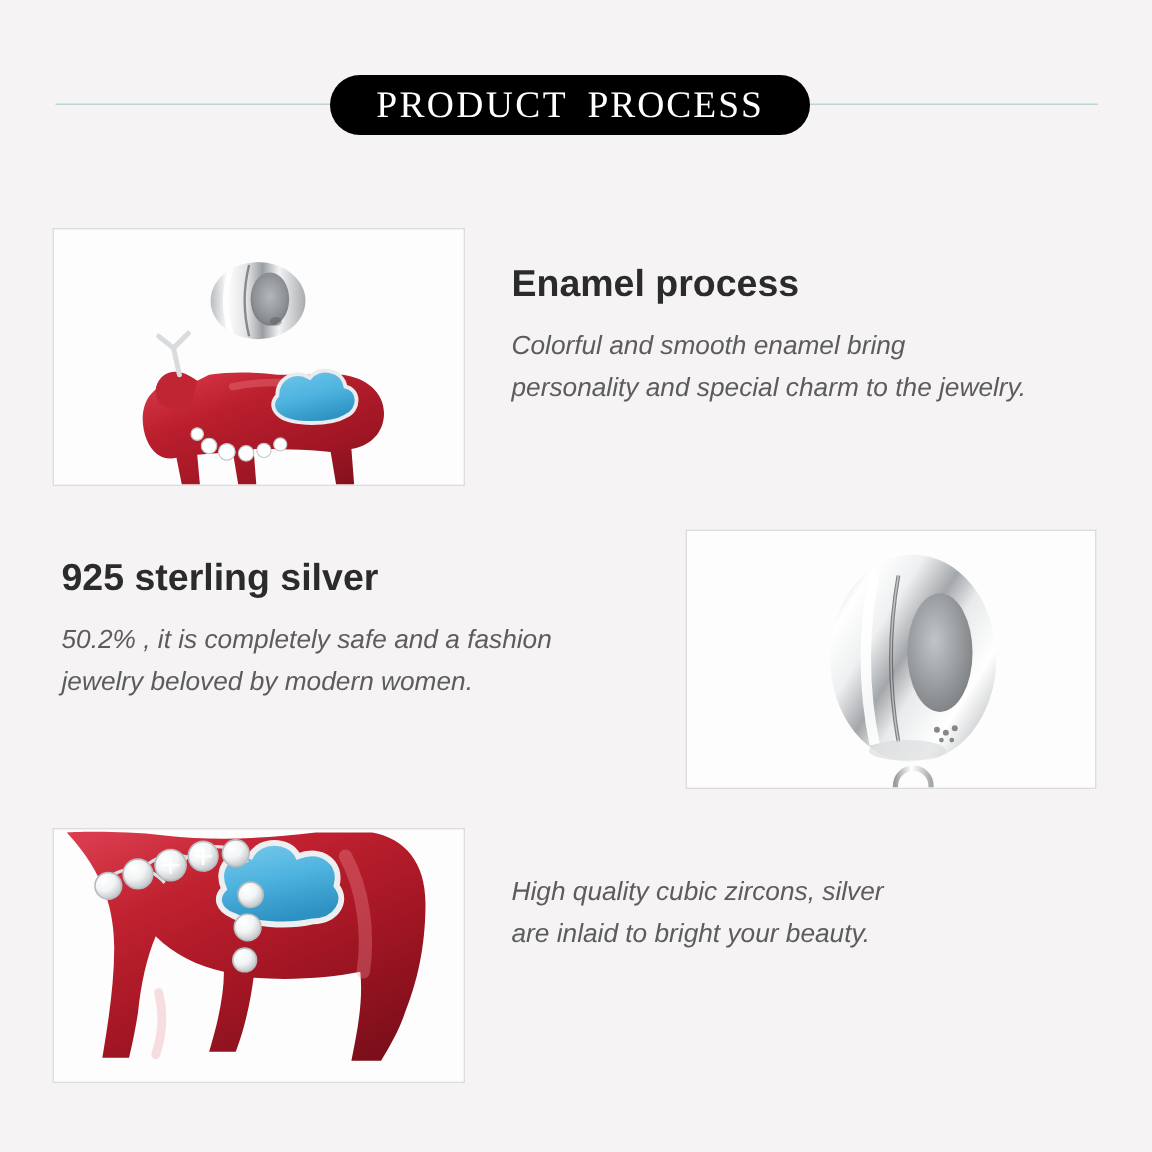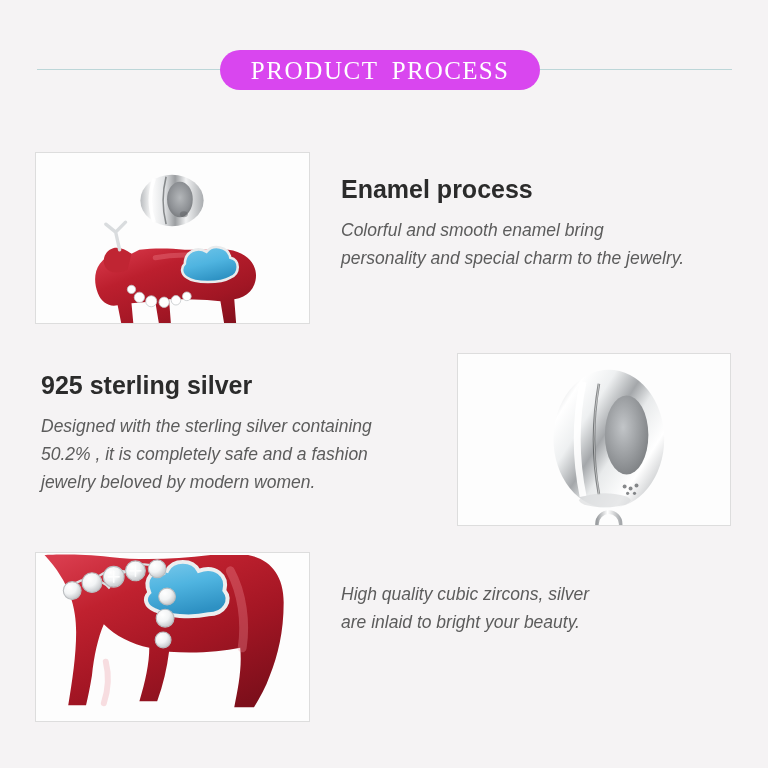--- a/index.html
+++ b/index.html
@@ -33,21 +33,21 @@
   .rule.left  { left: 37px;  width: 188px; }
   .rule.right { left: 540px; width: 192px; }
 
   .badge {
     position: absolute;
     left: 220px;
     top: 0;
     width: 320px;
     height: 40px;
     border-radius: 20px;
-    background: #d946ef;
+    background: #000000;
     display: flex;
     align-items: center;
     justify-content: center;
     gap: 13px;
   }
   .badge-word {
     font-family: "Liberation Serif", serif;
     color: #ffffff;
     font-size: 25px;
     letter-spacing: 1.6px;
@@ -191,21 +191,20 @@
     <h2 class="title">Enamel process</h2>
     <div class="desc-line">Colorful and smooth enamel bring</div>
     <div class="desc-line">personality and special charm to the jewelry.</div>
   </div>
 </div>
 
 <div class="row">
 
   <div class="text-block" style="left:41px; top:372px; width:420px;">
     <h2 class="title">925 sterling silver</h2>
-    <div class="desc-line">Designed with the sterling silver containing</div>
     <div class="desc-line">50.2% , it is completely safe and a fashion</div>
     <div class="desc-line">jewelry beloved by modern women.</div>
   </div>
 
   <div class="photo-frame" style="left:457px; top:353px; width:274px; height:173px;">
     <div class="photo-stage">
       <svg class="art" viewBox="0 0 274 173" preserveAspectRatio="xMidYMid meet">
         <defs>
           <linearGradient id="bigSilver" x1="0" y1="0.1" x2="1" y2="0.9">
             <stop offset="0%" stop-color="#c6c9cc"></stop>

